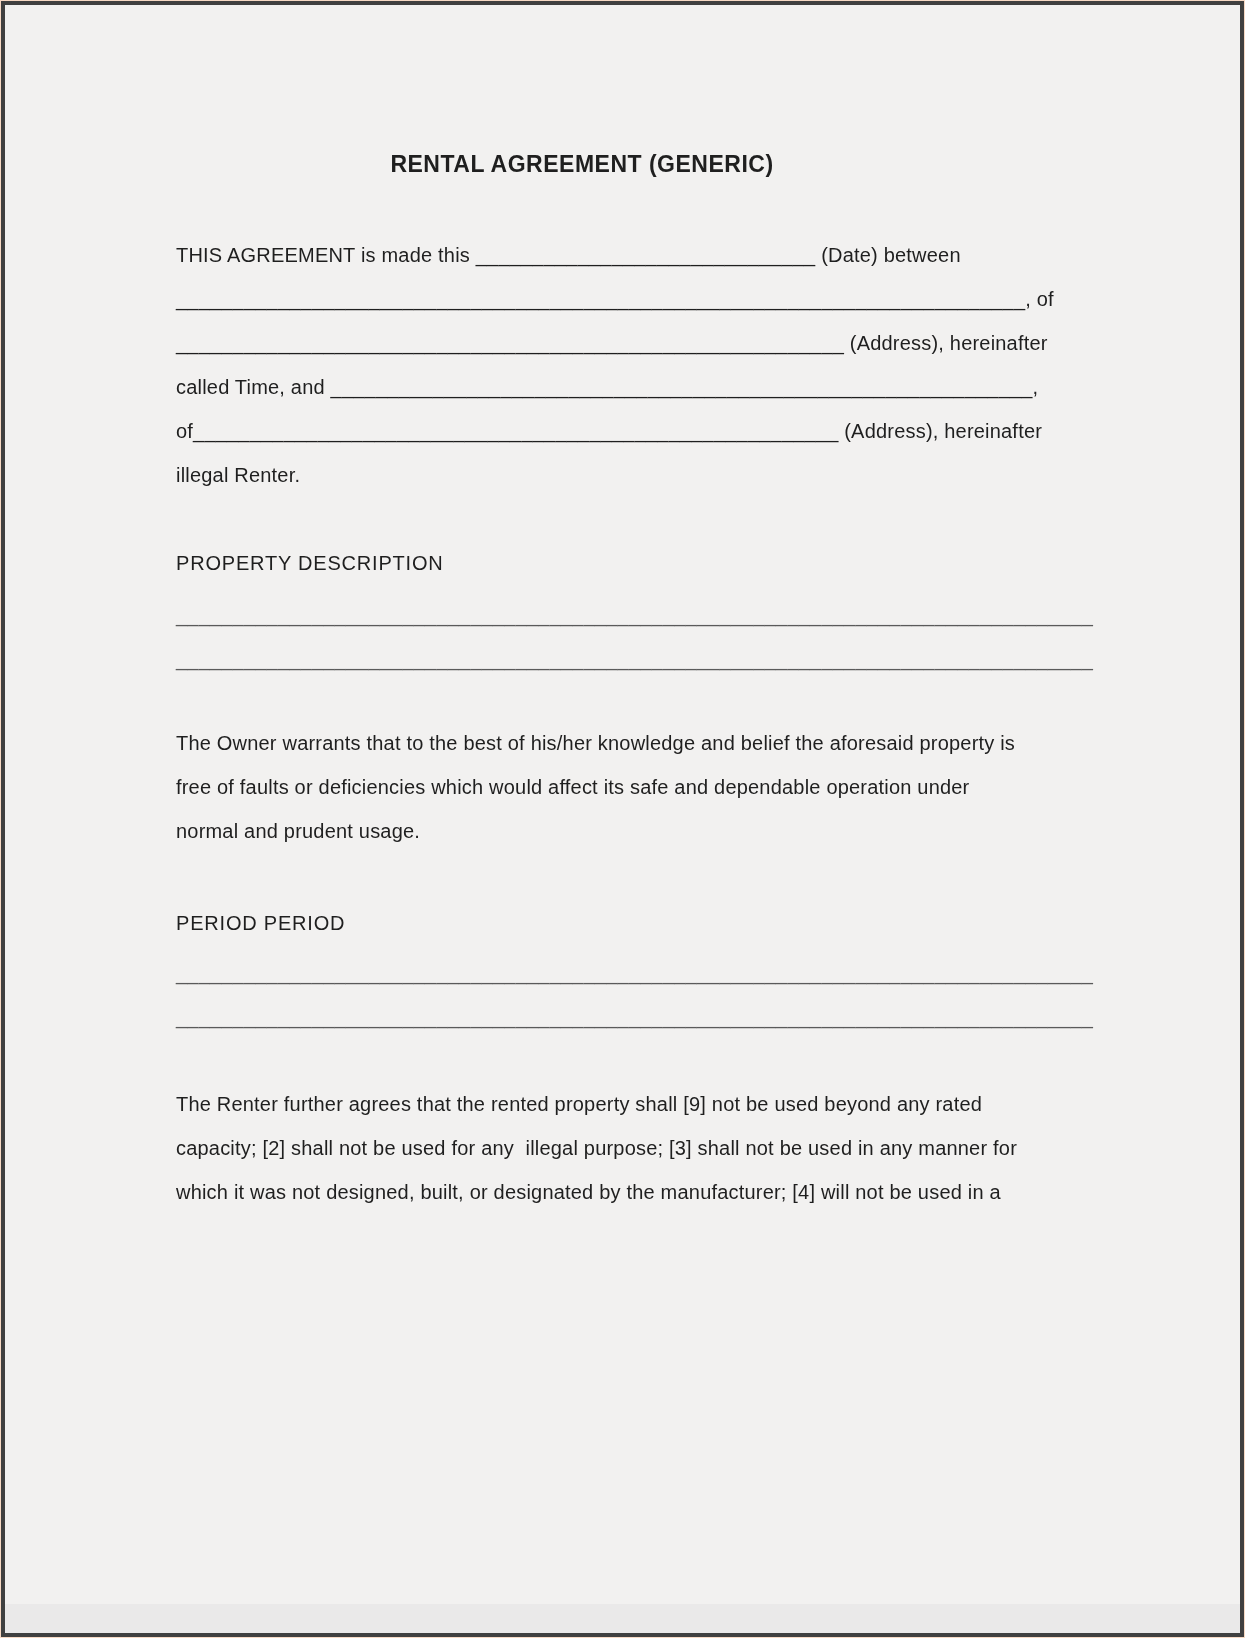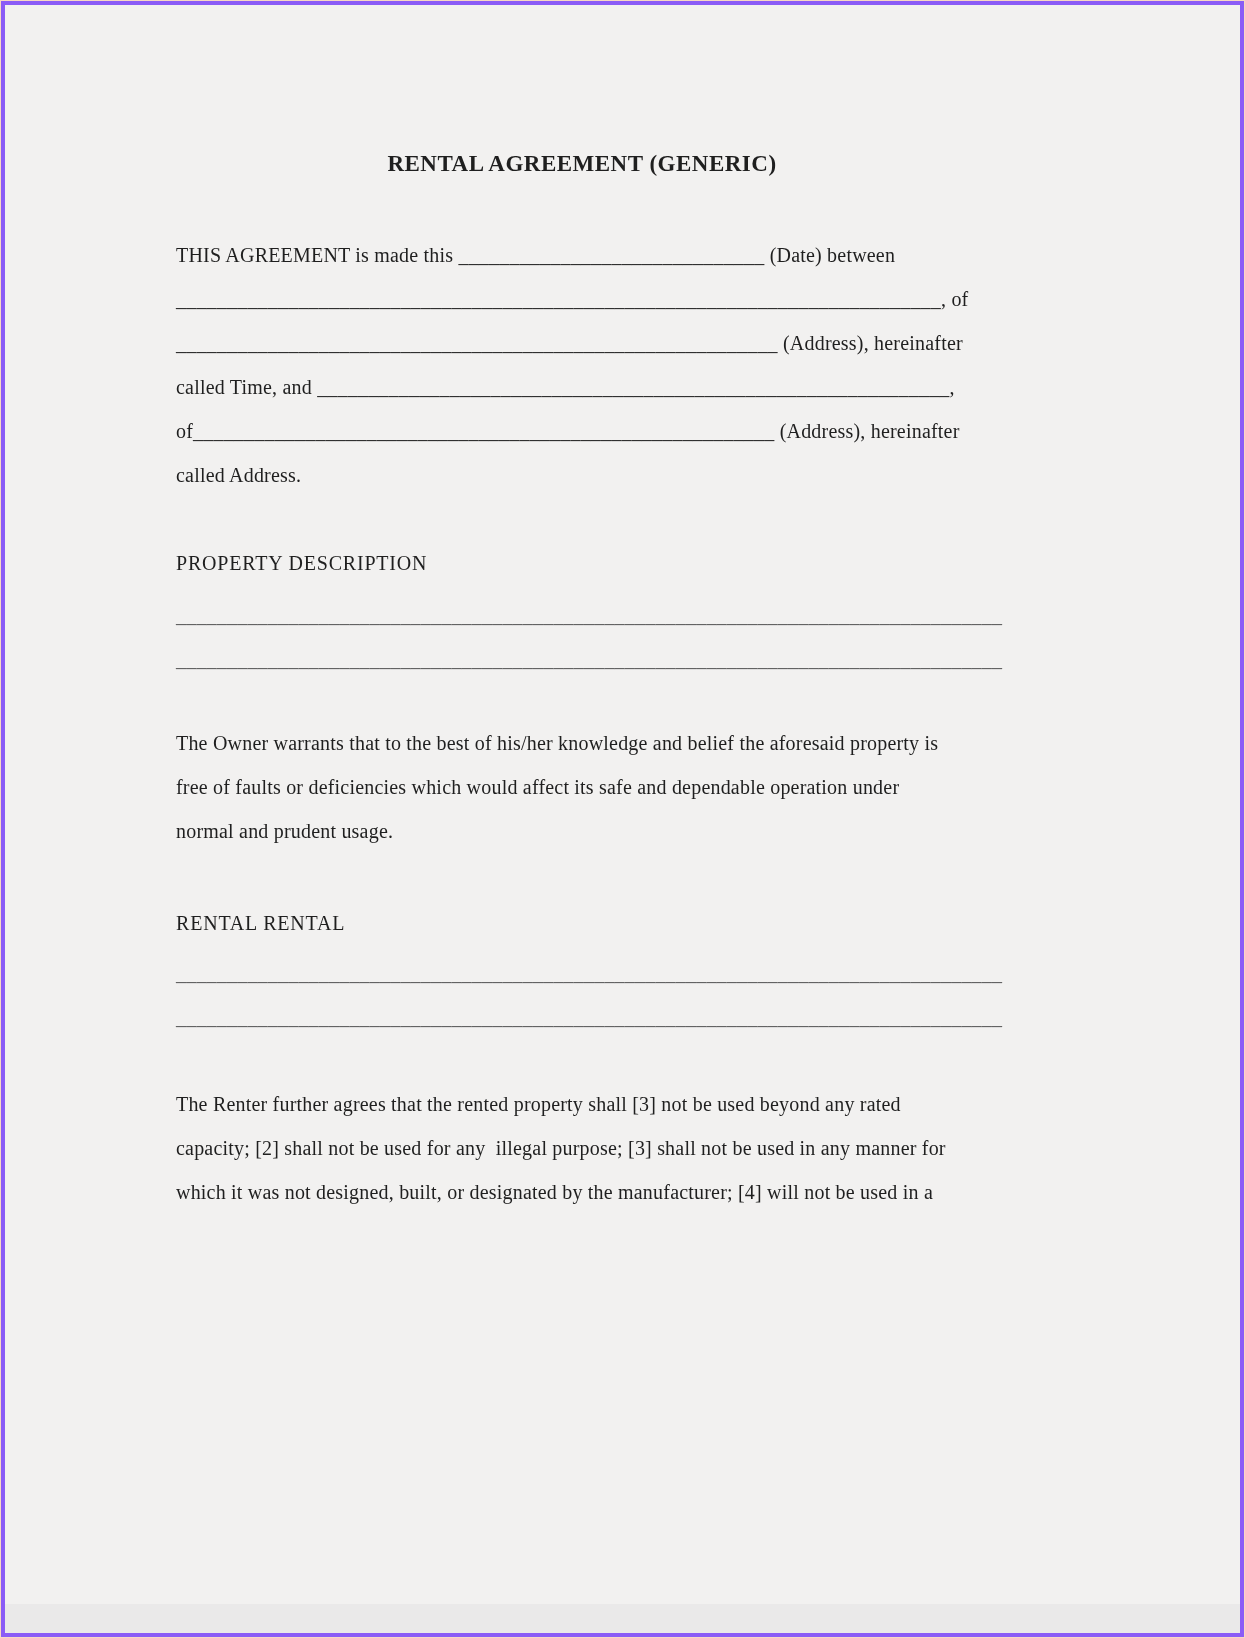--- a/index.html
+++ b/index.html
@@ -12,24 +12,24 @@
     height: 1638px;
     box-sizing: border-box;
     background: #f7d9c4;
     padding: 1px;
   }
   .page {
     position: relative;
     width: 100%;
     height: 100%;
     box-sizing: border-box;
-    border: 4px solid #8b5cf6;
+    border: 4px solid #404040;
     background: #f2f1f0;
     overflow: hidden;
-    font-family: Liberation Serif, serif;
+    font-family: Liberation Sans, sans-serif;
     color: #1f1f1f;
   }
   .doc {
     position: absolute;
     left: 171px;
     top: 0;
     width: 812px;
     font-size: 20px;
     line-height: 44px;
   }
@@ -78,47 +78,47 @@
     <div class="doc">
 
       <div class="doc-title">RENTAL AGREEMENT (GENERIC)</div>
 
       <div class="intro">
         <div class="line">THIS AGREEMENT is made this ______________________________ (Date) between</div>
         <div class="line">___________________________________________________________________________, of</div>
         <div class="line">___________________________________________________________ (Address), hereinafter</div>
         <div class="line">called Time, and ______________________________________________________________,</div>
         <div class="line">of_________________________________________________________ (Address), hereinafter</div>
-        <div class="line">called Address.</div>
+        <div class="line">illegal Renter.</div>
       </div>
 
       <div class="sec-heading prop-heading">PROPERTY DESCRIPTION</div>
 
       <div class="prop-rules">
         <div class="rule">_________________________________________________________________________________</div>
         <div class="rule">_________________________________________________________________________________</div>
       </div>
 
       <div class="warranty">
         <div class="line">The Owner warrants that to the best of his/her knowledge and belief the aforesaid property is</div>
         <div class="line">free of faults or deficiencies which would affect its safe and dependable operation under</div>
         <div class="line">normal and prudent usage.</div>
       </div>
 
-      <div class="sec-heading rental-heading">RENTAL RENTAL</div>
+      <div class="sec-heading rental-heading">PERIOD PERIOD</div>
 
 
 
       <div class="use-rules">
         <div class="rule">_________________________________________________________________________________</div>
         <div class="rule">_________________________________________________________________________________</div>
       </div>
 
       <div class="renter">
-        <div class="line">The Renter further agrees that the rented property shall [3] not be used beyond any rated</div>
+        <div class="line">The Renter further agrees that the rented property shall [9] not be used beyond any rated</div>
         <div class="line">capacity; [2] shall not be used for any  illegal purpose; [3] shall not be used in any manner for</div>
         <div class="line">which it was not designed, built, or designated by the manufacturer; [4] will not be used in a</div>
       </div>
 
     </div>
 
     <div class="bottom-band"></div>
 
   </div>
 </div>

